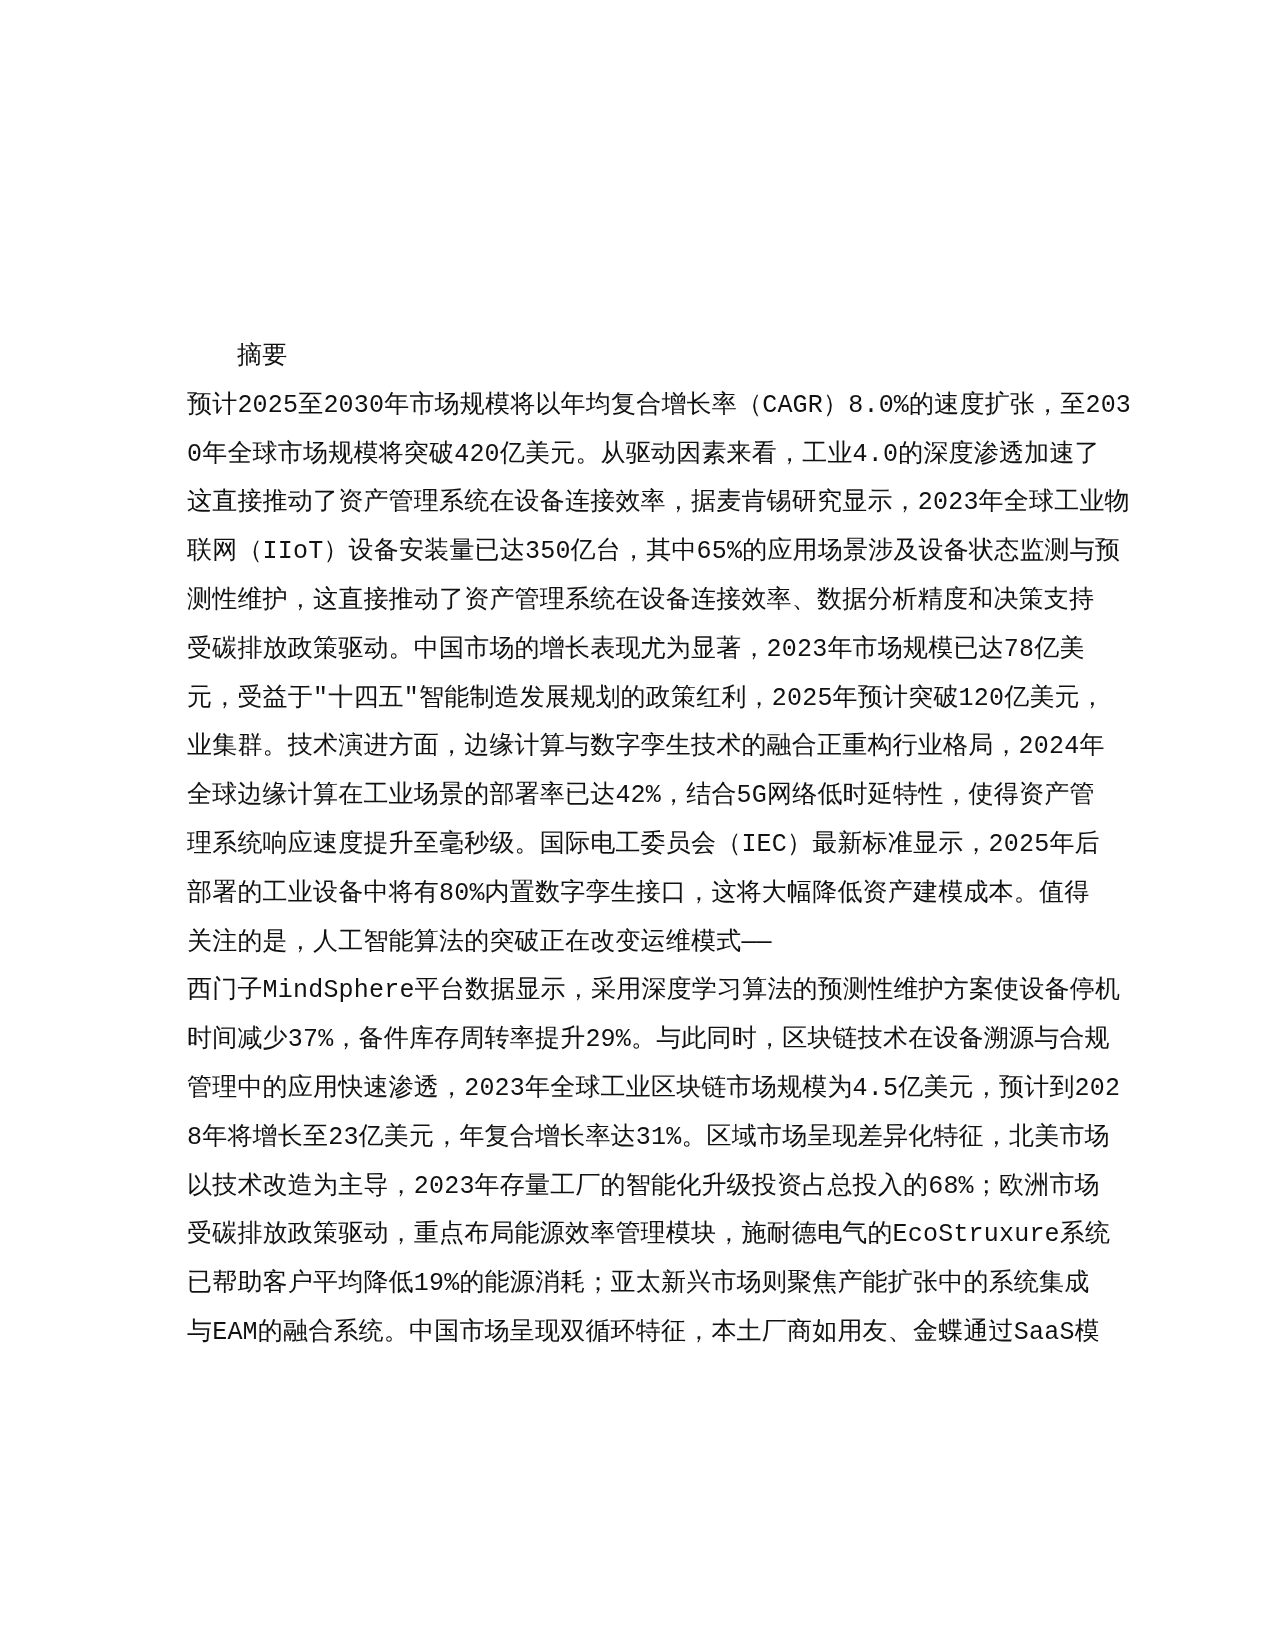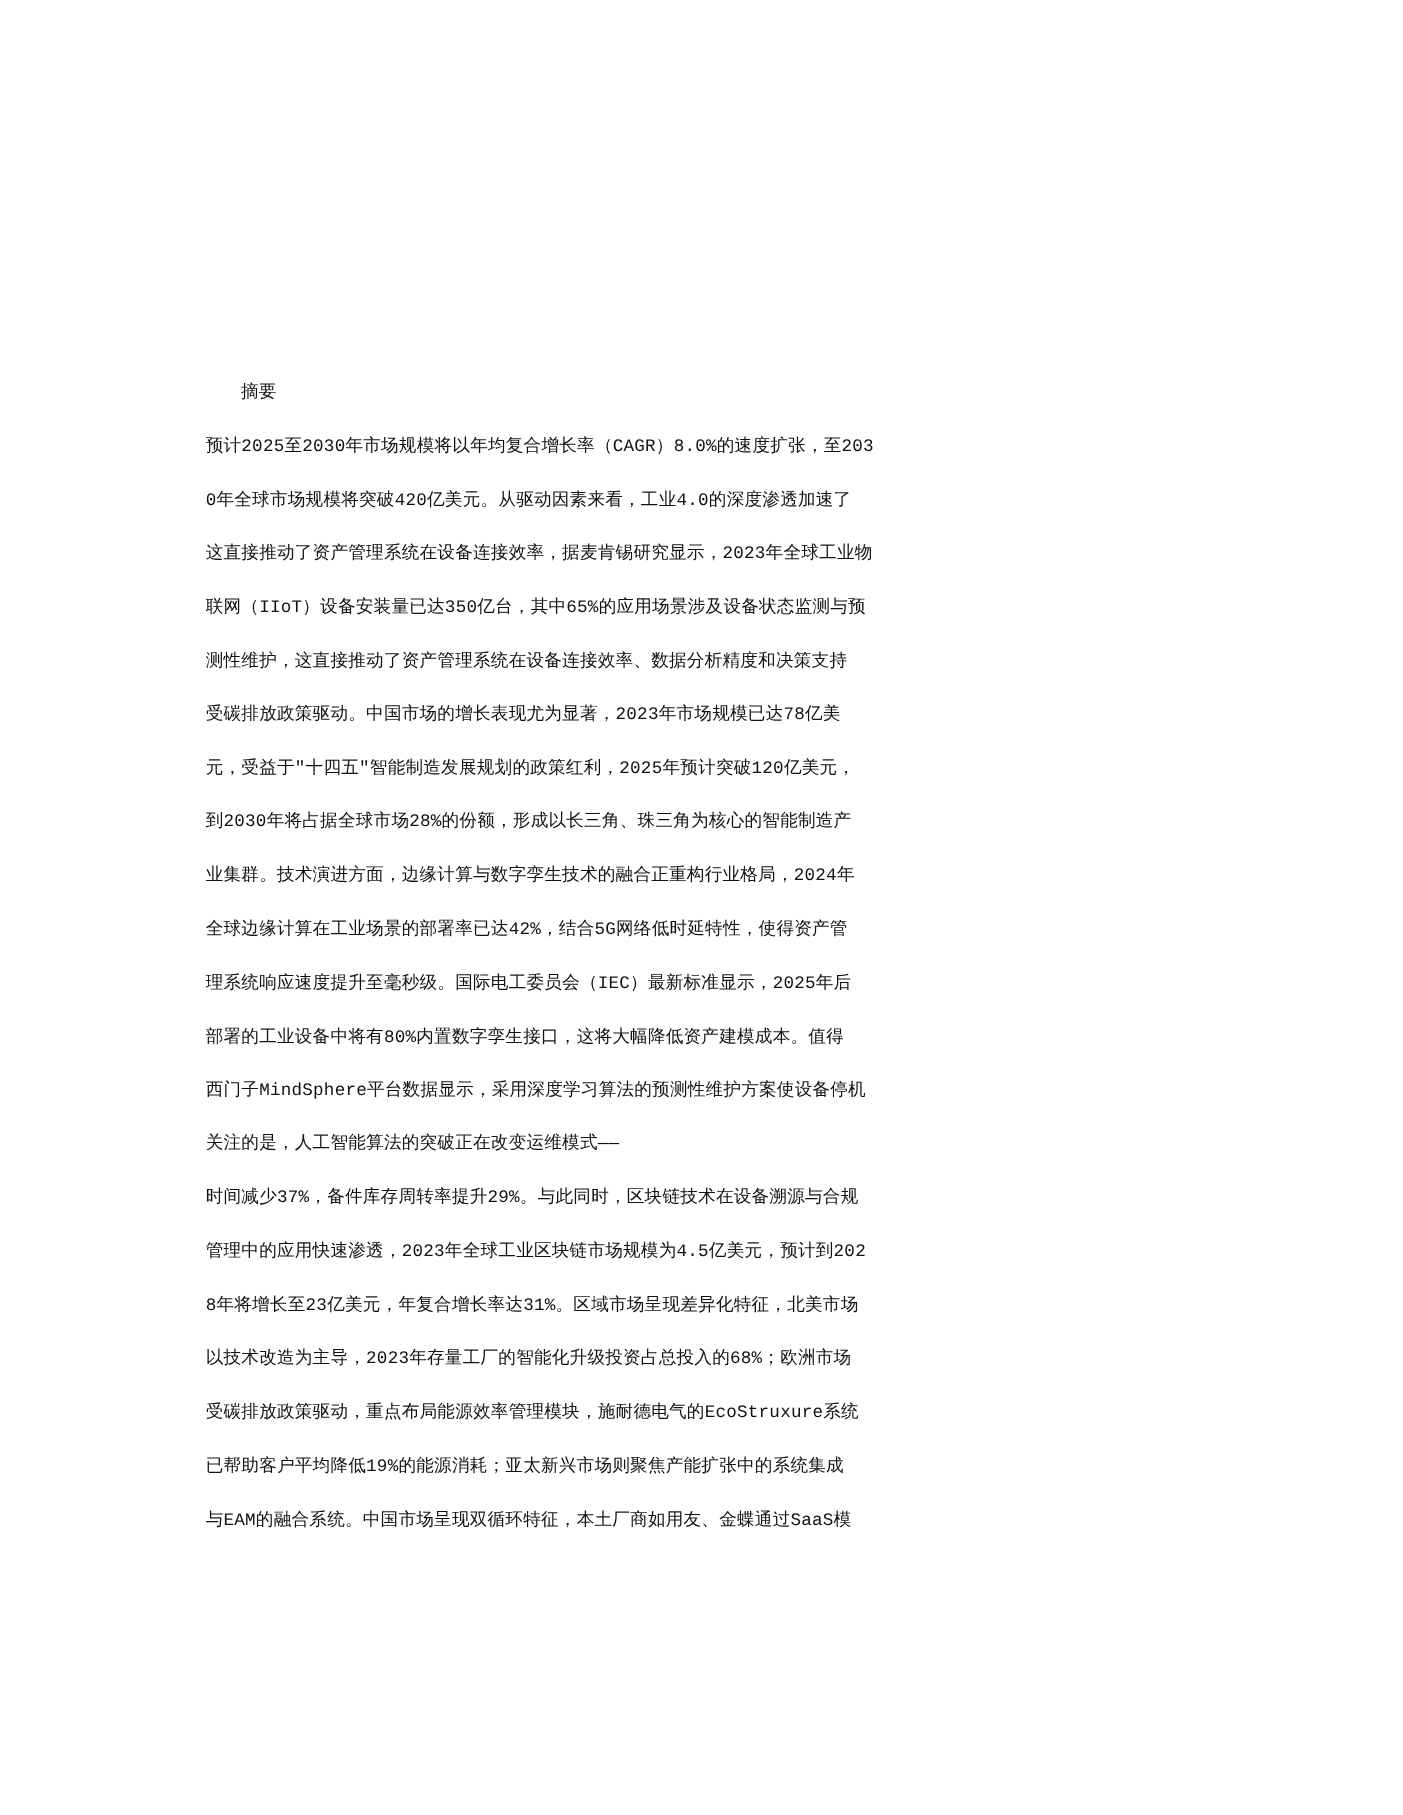--- a/index.html
+++ b/index.html
@@ -14,21 +14,21 @@
     margin: 0 auto;
     background: #ffffff;
     overflow: hidden;
     font-family: "Liberation Mono", "Liberation Serif", "DejaVu Serif", serif;
   }
   .content {
     position: absolute;
     left: 187px;
     top: 333px;
     width: 902px;
-    font-size: 16px;
+    font-size: 25px;
     line-height: 48.8px;
     color: #111111;
     letter-spacing: 0.2px;
   }
   .line {
     white-space: nowrap;
     height: 48.8px;
   }
   .indent {
     text-indent: 2em;
@@ -41,27 +41,26 @@
   <div class="content">
     <div class="line indent">摘要</div>
     <div id="abstract-paragraph">
         <div class="line">预计2025至2030年市场规模将以年均复合增长率（CAGR）8.0%的速度扩张，至203</div>
         <div class="line">0年全球市场规模将突破420亿美元。从驱动因素来看，工业4.0的深度渗透加速了</div>
         <div class="line">这直接推动了资产管理系统在设备连接效率，据麦肯锡研究显示，2023年全球工业物</div>
         <div class="line">联网（IIoT）设备安装量已达350亿台，其中65%的应用场景涉及设备状态监测与预</div>
         <div class="line">测性维护，这直接推动了资产管理系统在设备连接效率、数据分析精度和决策支持</div>
         <div class="line">受碳排放政策驱动。中国市场的增长表现尤为显著，2023年市场规模已达78亿美</div>
         <div class="line">元，受益于"十四五"智能制造发展规划的政策红利，2025年预计突破120亿美元，</div>
-        <div class="line">到2030年将占据全球市场28%的份额，形成以长三角、珠三角为核心的智能制造产</div>
         <div class="line">业集群。技术演进方面，边缘计算与数字孪生技术的融合正重构行业格局，2024年</div>
         <div class="line">全球边缘计算在工业场景的部署率已达42%，结合5G网络低时延特性，使得资产管</div>
         <div class="line">理系统响应速度提升至毫秒级。国际电工委员会（IEC）最新标准显示，2025年后</div>
         <div class="line">部署的工业设备中将有80%内置数字孪生接口，这将大幅降低资产建模成本。值得</div>
+        <div class="line">关注的是，人工智能算法的突破正在改变运维模式——</div>
         <div class="line">西门子MindSphere平台数据显示，采用深度学习算法的预测性维护方案使设备停机</div>
-        <div class="line">关注的是，人工智能算法的突破正在改变运维模式——</div>
         <div class="line">时间减少37%，备件库存周转率提升29%。与此同时，区块链技术在设备溯源与合规</div>
         <div class="line">管理中的应用快速渗透，2023年全球工业区块链市场规模为4.5亿美元，预计到202</div>
         <div class="line">8年将增长至23亿美元，年复合增长率达31%。区域市场呈现差异化特征，北美市场</div>
         <div class="line">以技术改造为主导，2023年存量工厂的智能化升级投资占总投入的68%；欧洲市场</div>
         <div class="line">受碳排放政策驱动，重点布局能源效率管理模块，施耐德电气的EcoStruxure系统</div>
         <div class="line">已帮助客户平均降低19%的能源消耗；亚太新兴市场则聚焦产能扩张中的系统集成</div>
         <div class="line">与EAM的融合系统。中国市场呈现双循环特征，本土厂商如用友、金蝶通过SaaS模</div>
       </div>
   </div>
 </div>

